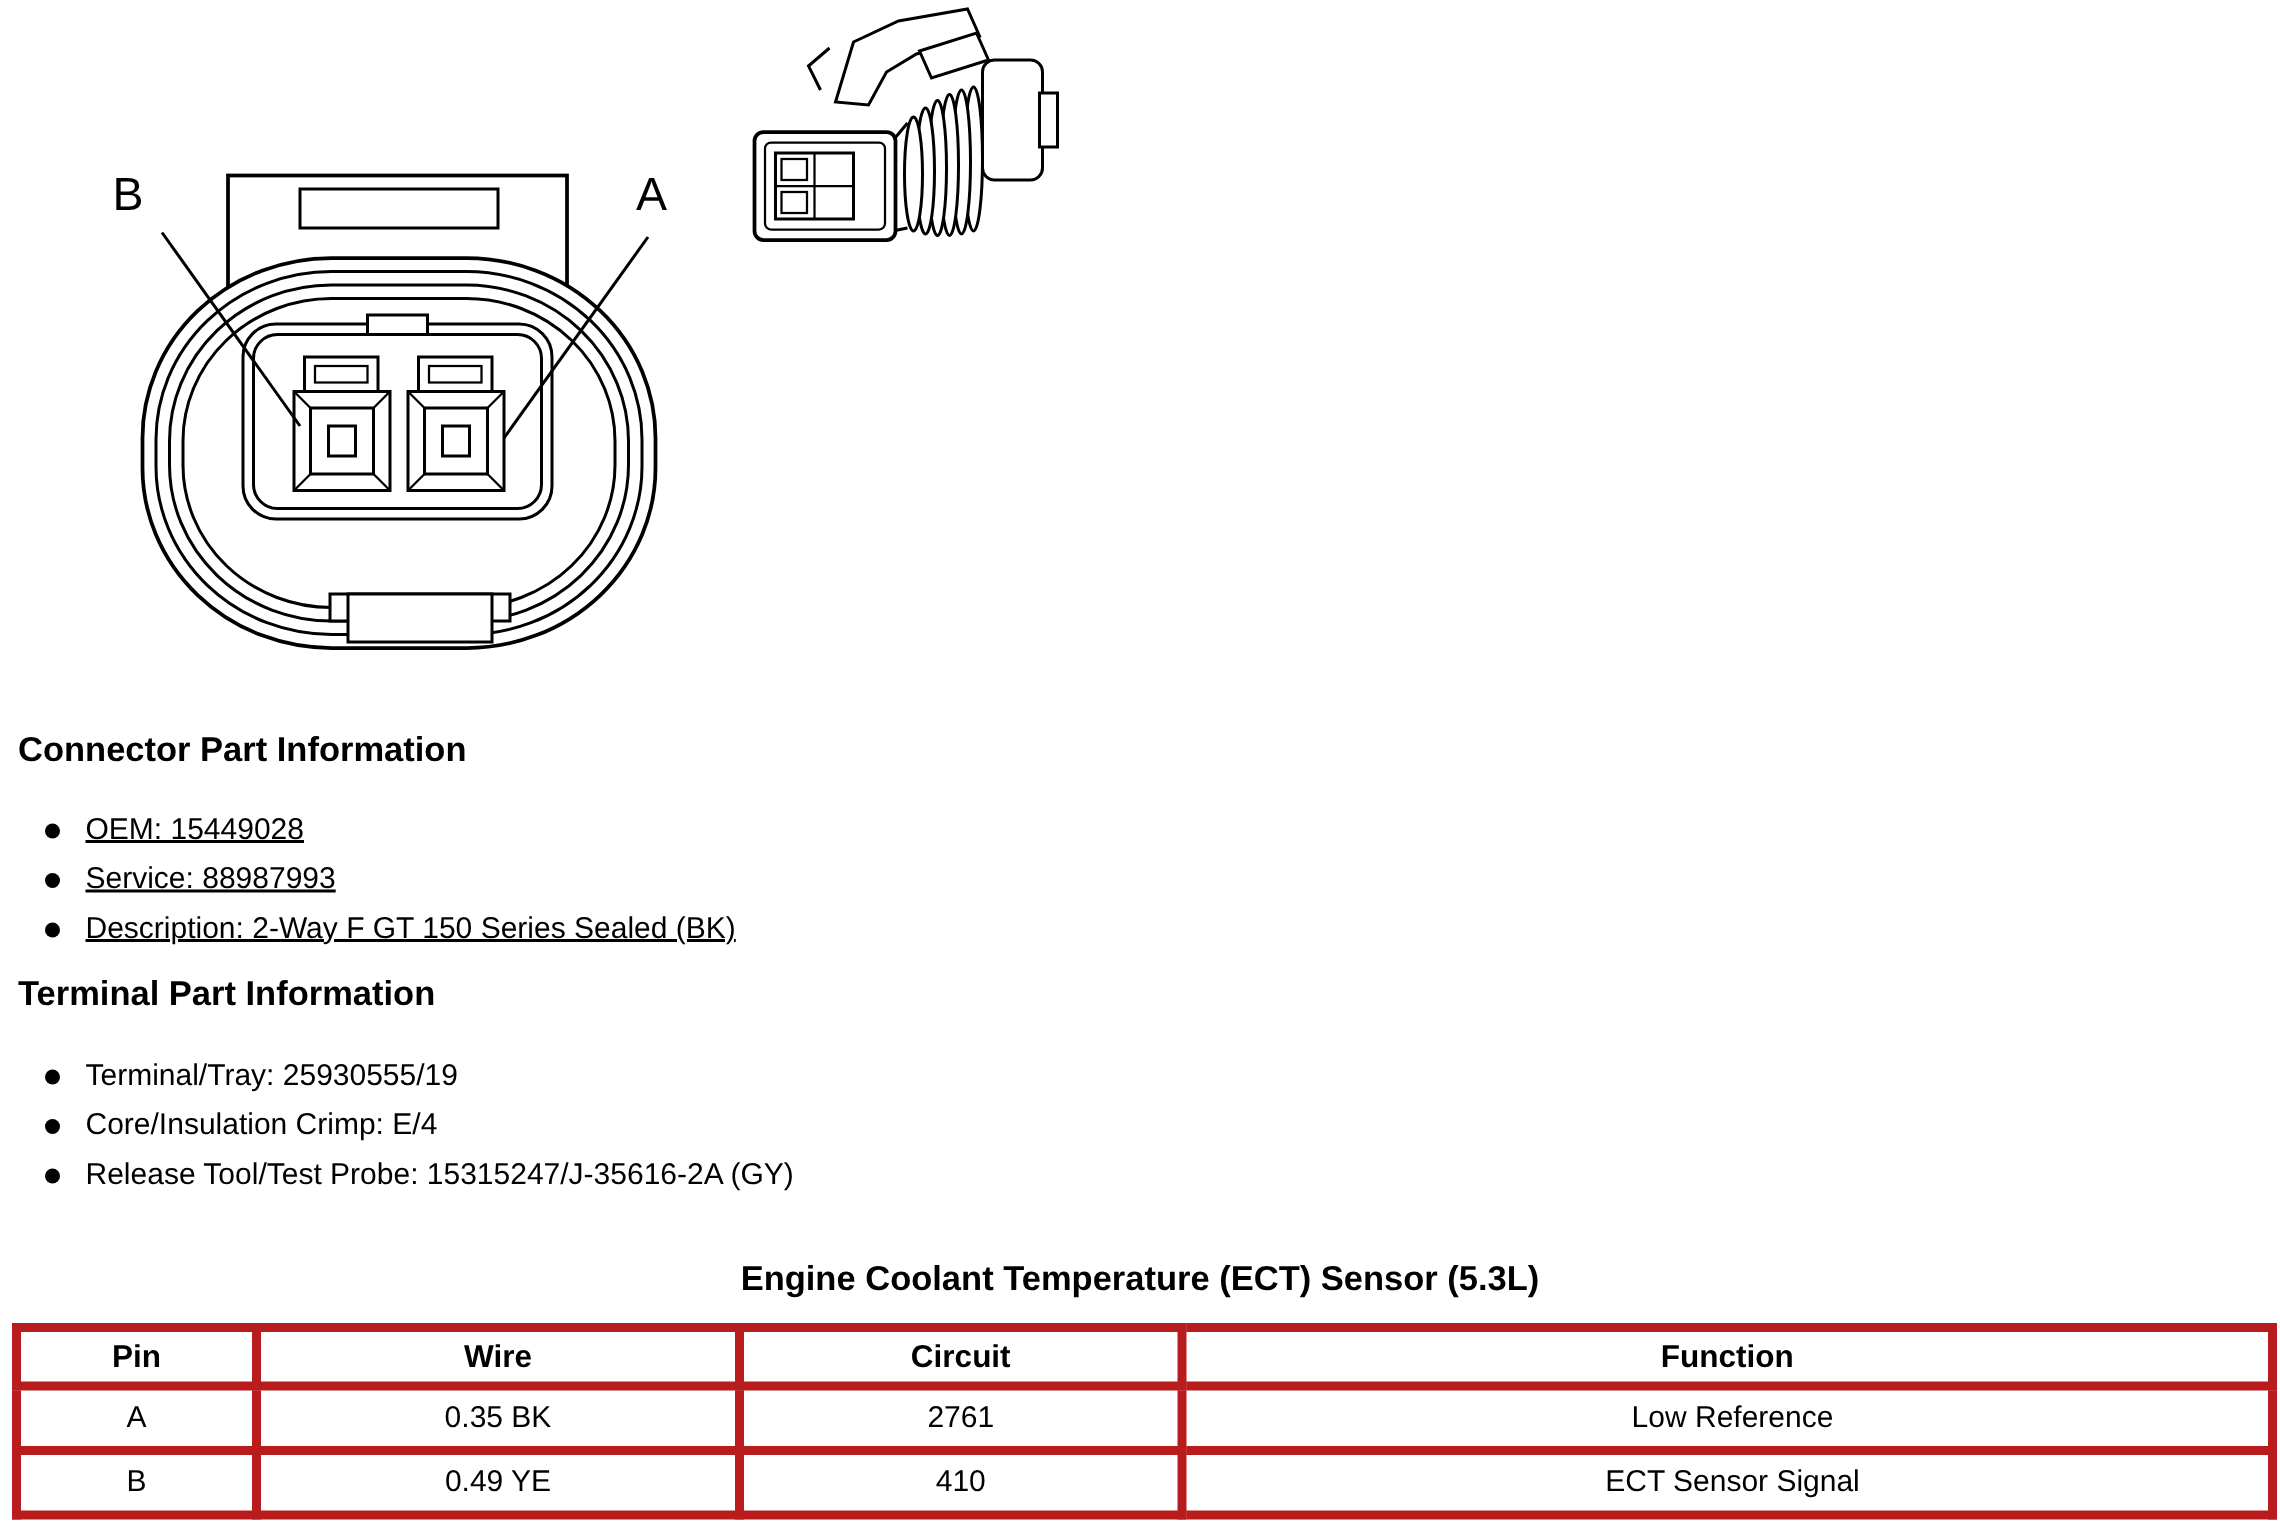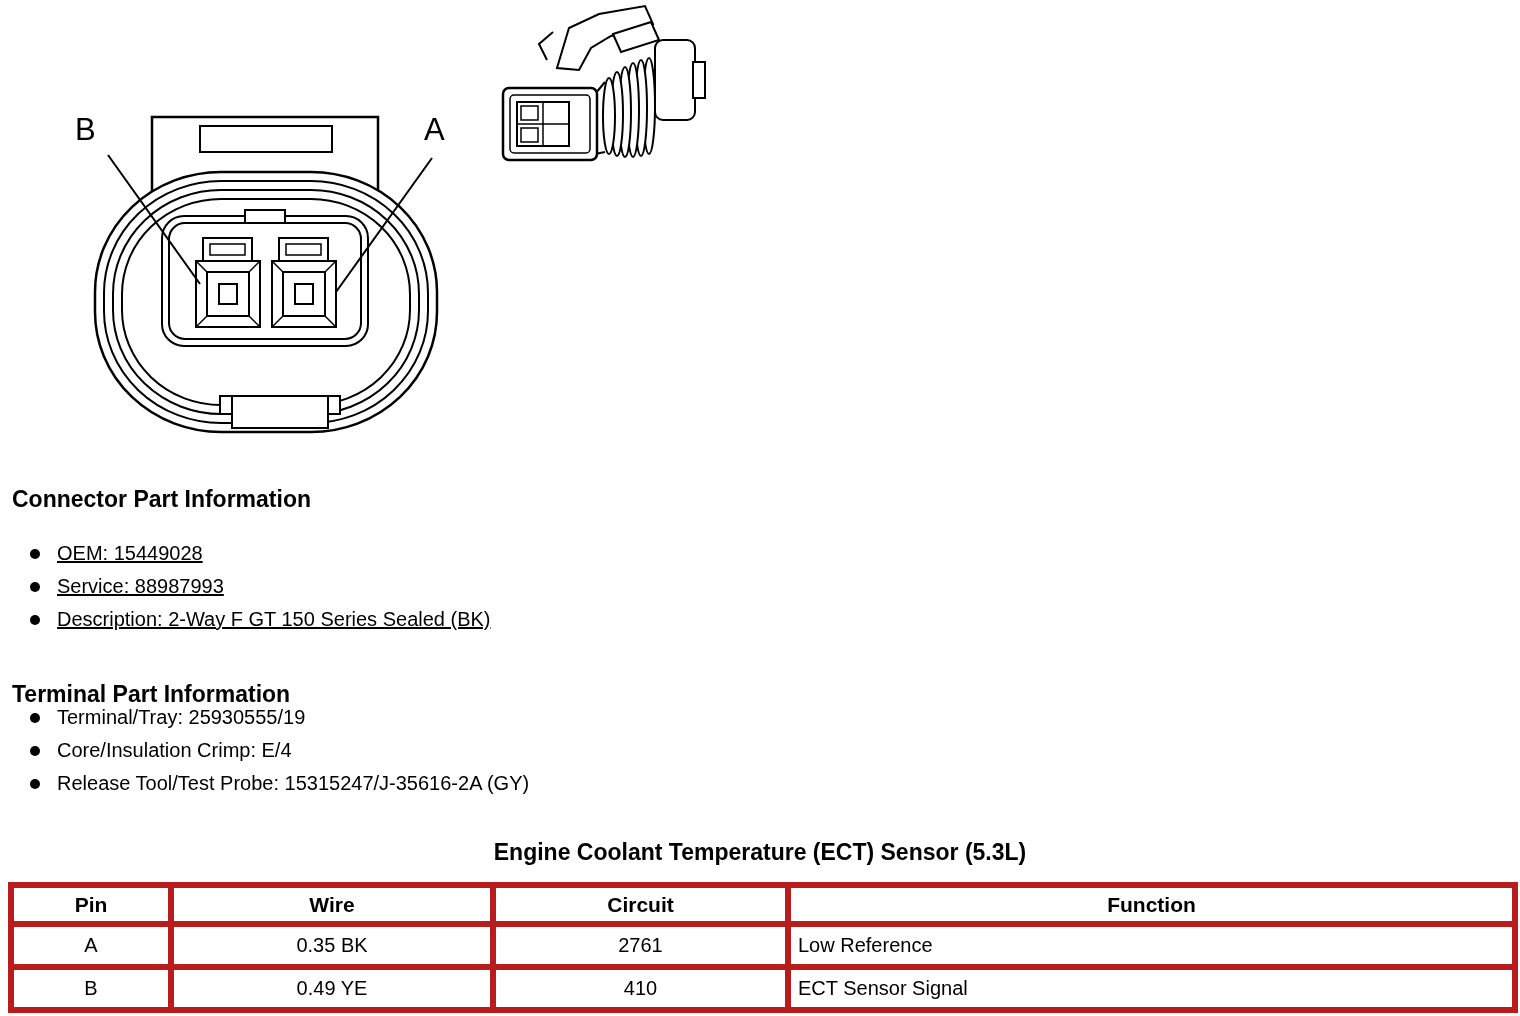--- a/index.html
+++ b/index.html
@@ -17,40 +17,40 @@
   .diagram-area { position:absolute; left:0; top:0; width:1520px; height:470px; }
   .face-svg { position:absolute; left:80px; top:98px; }
   .side-svg { position:absolute; left:495px; top:2px; }
   .pin-label { position:absolute; font-size:31px; color:#000; line-height:1; }
   .label-b { left:75px; top:114px; }
   .label-a { left:424px; top:114px; }
 
   
   .section-heading { position:absolute; left:12px; font-size:23px; font-weight:bold; white-space:nowrap; }
   .heading-connector { top:486px; }
-  .heading-terminal  { top:649px;margin-top:32px; }
+  .heading-terminal  { top:649px; }
 
   
   .bullet-list { list-style:none; position:absolute; left:30px; }
   .list-connector { top:537px;text-decoration:underline; }
   .list-terminal  { top:701px; }
   .bullet-item { display:flex; align-items:center; height:33px; font-size:20px; white-space:nowrap; }
   .dot { width:10px; height:10px; border-radius:50%; background:#000; margin-right:17px; flex:none; }
 
   
   .table-title { position:absolute; top:839px; left:0; width:1520px; text-align:center; font-size:23px; font-weight:bold; }
   .pinout-table {
     position:absolute; left:8px; top:882px; width:1504px;
     border-collapse:collapse; table-layout:fixed;
     background:#fff;
   }
   .pinout-table th, .pinout-table td { border:6px solid #b91c1c; overflow:hidden; white-space:nowrap; }
   .pinout-table th { height:39px; font-size:21px; font-weight:bold; text-align:center; }
   .pinout-table td { height:43px; font-size:20px; text-align:center; }
-  .pinout-table td.func { text-align:left; padding-left:7px; }
+  .pinout-table td.func { text-align:center; padding-left:7px; }
   .col-pin { width:160px; } .col-wire { width:322px; } .col-circuit { width:295px; } .col-function { width:727px; }
 </style>
 </head>
 <body>
 
 <div class="page">
 
   <div class="diagram-area">
 
     <span class="pin-label label-b">B</span>

